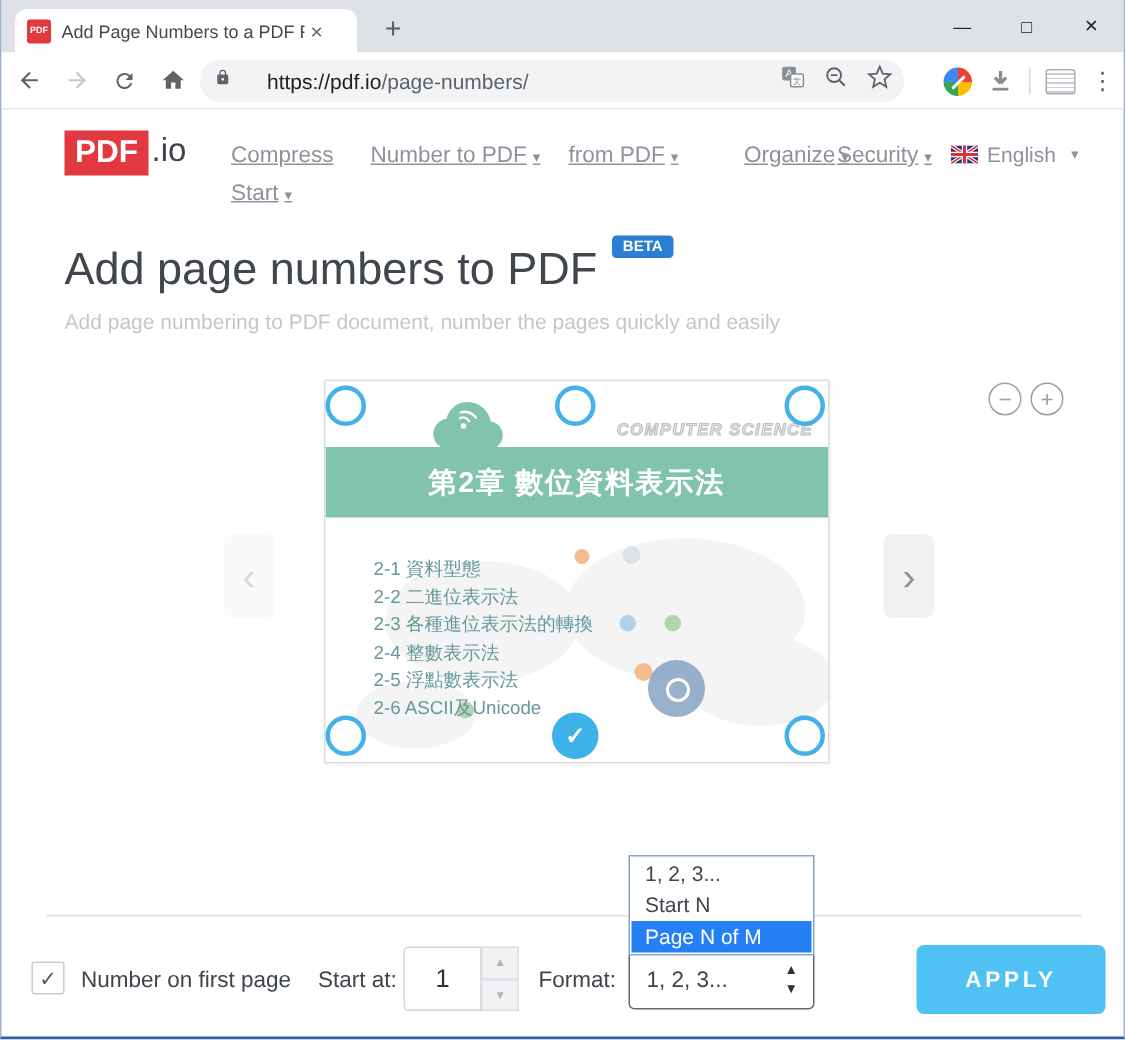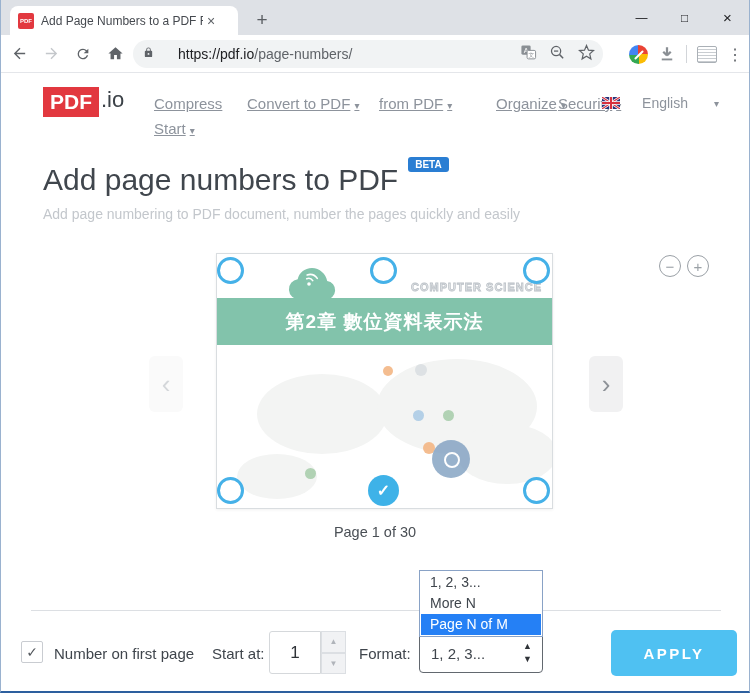--- a/index.html
+++ b/index.html
@@ -41,36 +41,36 @@
   .ext-thumb { width:20px; height:17px; border:1px solid #aab0b6; border-radius:2px;
                background:repeating-linear-gradient(#fff 0 2px, #c9cdd1 2px 3px); }
 
   
   .logo { position:absolute; left:42px; top:87px; display:flex; align-items:flex-start; }
   .logo-red { background:#e2383f; color:#fff; font-weight:bold; font-size:21px; padding:3px 7px; }
   .logo-io { color:#3c4248; font-size:22px; margin-left:2px; font-weight:400; }
   .nav-item { position:absolute; font-size:15px; color:#8d939c; white-space:nowrap; cursor:pointer;text-decoration:underline; }
   .nav-caret { font-size:10px; color:#8d939c; margin-left:4px; }
   .lang { position:absolute; right:30px; top:95px; font-size:14px; color:#8d939c; display:flex;
-          align-items:center; gap:22px; cursor:pointer; }
+          align-items:center; gap:6px; cursor:pointer; }
 
   
   .hero-title { position:absolute; left:42px; top:163px; font-size:30px; color:#40464d;text-align:center; }
   .beta { display:inline-block; background:#2a7ed3; color:#fff; font-size:10px; font-weight:bold;
           padding:2px 7px; border-radius:3px; vertical-align:top; transform:translateY(-6px); margin-left:10px; }
   .hero-sub { position:absolute; left:42px; top:206px; font-size:14px; color:#c3c7cc; }
 
   
   .slide { position:absolute; left:215px; top:253px; width:337px; height:256px; background:#fff;
            border:1px solid #d9dde0; box-shadow:0 1px 3px rgba(0,0,0,.06); overflow:hidden; }
   .blob { position:absolute; background:#f3f4f3; border-radius:50%; }
   .banner { position:absolute; left:0; top:44px; width:100%; height:47px; background:#82c3ab;
             display:flex; align-items:center; justify-content:center; color:#fff; font-size:19px;
             font-weight:bold; letter-spacing:1px; }
-  .watermark { position:absolute; right:10px; top:27px; font-size:11px; font-weight:bold; 
+  .watermark { position:absolute; right:10px; top:27px; font-size:11px; font-weight:bold; font-style:italic;
                color:#e7e9eb; -webkit-text-stroke:0.8px #bcc2c8; letter-spacing:1px; }
   .cloud { position:absolute; left:66px; top:12px; }
   .toc { position:absolute; left:32px; top:116px; font-size:12.5px; color:#67999a; line-height:18.5px; }
   .dot { position:absolute; border-radius:50%; opacity:.85; }
   .bigdot { position:absolute; left:215px; top:186px; width:38px; height:38px; border-radius:50%;
             background:#7f9fc0; opacity:.8; }
   .bigdot:after { content:""; position:absolute; left:12px; top:12px; width:12px; height:12px;
                   border:2px solid #fff; border-radius:50%; }
   .pos-circle { position:absolute; width:27px; height:27px; border:3px solid #45b1e8; border-radius:50%;
                 background:#fff; cursor:pointer; }
@@ -196,21 +196,21 @@
   </div>
 
   <div class="logo">
     <span class="logo-red">PDF</span>
     <span class="logo-io">.io</span>
   </div>
   <div class="nav-item" style="left:153px; top:95px;">
     <span>Compress</span>
   </div>
   <div class="nav-item" style="left:246px; top:95px;">
-    <span>Convert to PDF</span><span class="nav-caret">▾</span>
+    <span>Number to PDF</span><span class="nav-caret">▾</span>
   </div>
   <div class="nav-item" style="left:378px; top:95px;">
     <span>from PDF</span><span class="nav-caret">▾</span>
   </div>
   <div class="nav-item" style="left:463px; top:95px;margin-left:32px;">
     <span>Organize</span><span class="nav-caret">▾</span>
   </div>
   <div class="nav-item" style="left:557px; top:95px;">
     <span>Security</span><span class="nav-caret">▾</span>
   </div>
@@ -248,20 +248,28 @@
         </svg>
     </div>
     <div class="banner">第2章 數位資料表示法</div>
     <div class="dot" style="left:166px; top:112px; width:10px; height:10px; background:#f2b27c;"></div>
     <div class="dot" style="left:198px; top:110px; width:12px; height:12px; background:#d8dde0;"></div>
     <div class="dot" style="left:196px; top:156px; width:11px; height:11px; background:#a8c9e4;"></div>
     <div class="dot" style="left:226px; top:156px; width:11px; height:11px; background:#a5cba8;"></div>
     <div class="dot" style="left:206px; top:188px; width:12px; height:12px; background:#f2b27c;"></div>
     <div class="dot" style="left:88px; top:214px; width:11px; height:11px; background:#a5cba8;"></div>
     <div class="bigdot"></div>
+    <div class="toc">
+      <div>2-1 資料型態</div>
+      <div>2-2 二進位表示法</div>
+      <div>2-3 各種進位表示法的轉換</div>
+      <div>2-4 整數表示法</div>
+      <div>2-5 浮點數表示法</div>
+      <div>2-6 ASCII及Unicode</div>
+    </div>
   </div>
 
   <div class="pos-circle" style="left:216px; top:257px;"></div>
   <div class="pos-circle" style="left:369px; top:257px;"></div>
   <div class="pos-circle" style="left:522px; top:257px;"></div>
   <div class="pos-circle" style="left:216px; top:477px;"></div>
   <div class="pos-selected" style="left:367px; top:475px;">
     <span>✓</span>
   </div>
   <div class="pos-circle" style="left:522px; top:477px;"></div>
@@ -272,27 +280,26 @@
   <div class="arrow-btn arrow-right">
     <span>›</span>
   </div>
   <div class="zoom-circle" style="left:658px; top:255px;">
     <span>−</span>
   </div>
   <div class="zoom-circle" style="left:686px; top:255px;">
     <span>+</span>
   </div>
 
-  <div class="page-ind">Page 1 of 30</div>
 
   <div class="divider"></div>
 
   <div class="popup">
     <div class="popup-row">1, 2, 3...</div>
-    <div class="popup-row">More N</div>
+    <div class="popup-row">Start N</div>
     <div class="popup-row hl">Page N of M</div>
   </div>
 
   <div class="chkbox">
     <span>✓</span>
   </div>
   <div class="lbl" style="left:53px; top:645px;">Number on first page</div>
 
   <div class="lbl" style="left:211px; top:645px;">Start at:</div>
   <div class="startbox">

